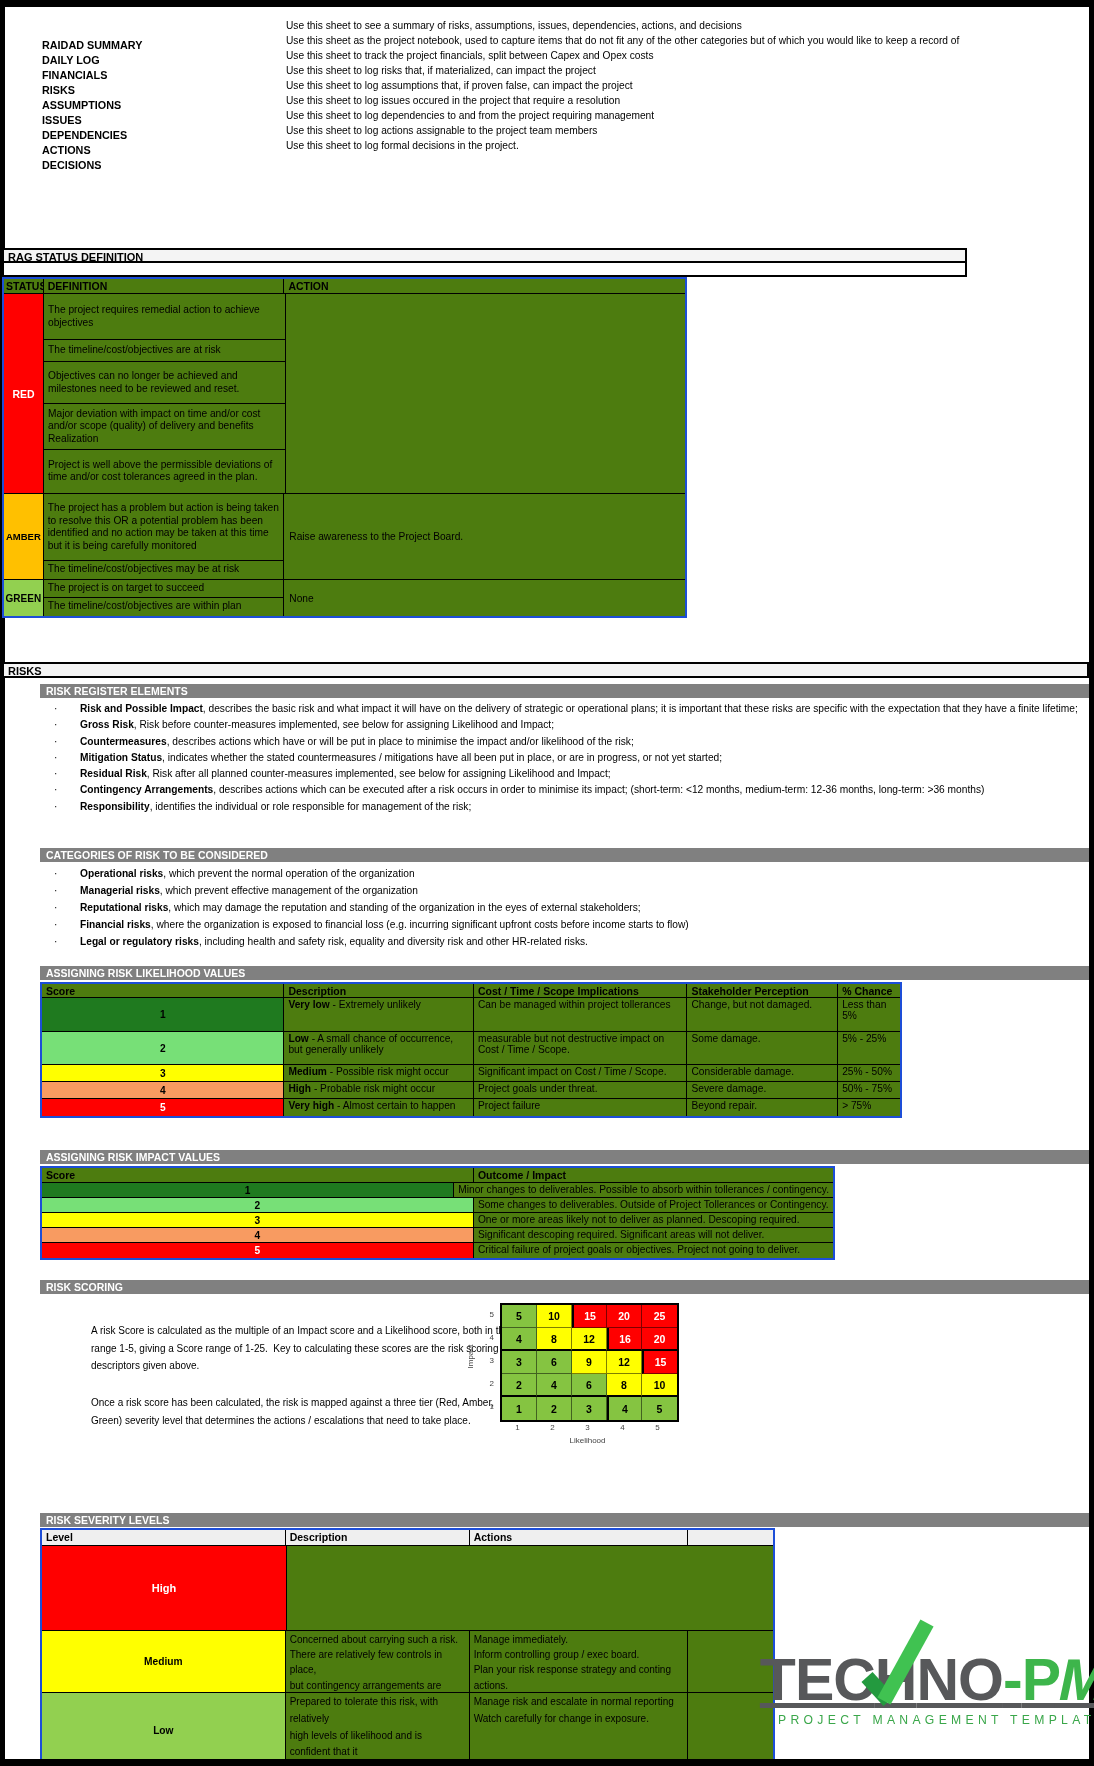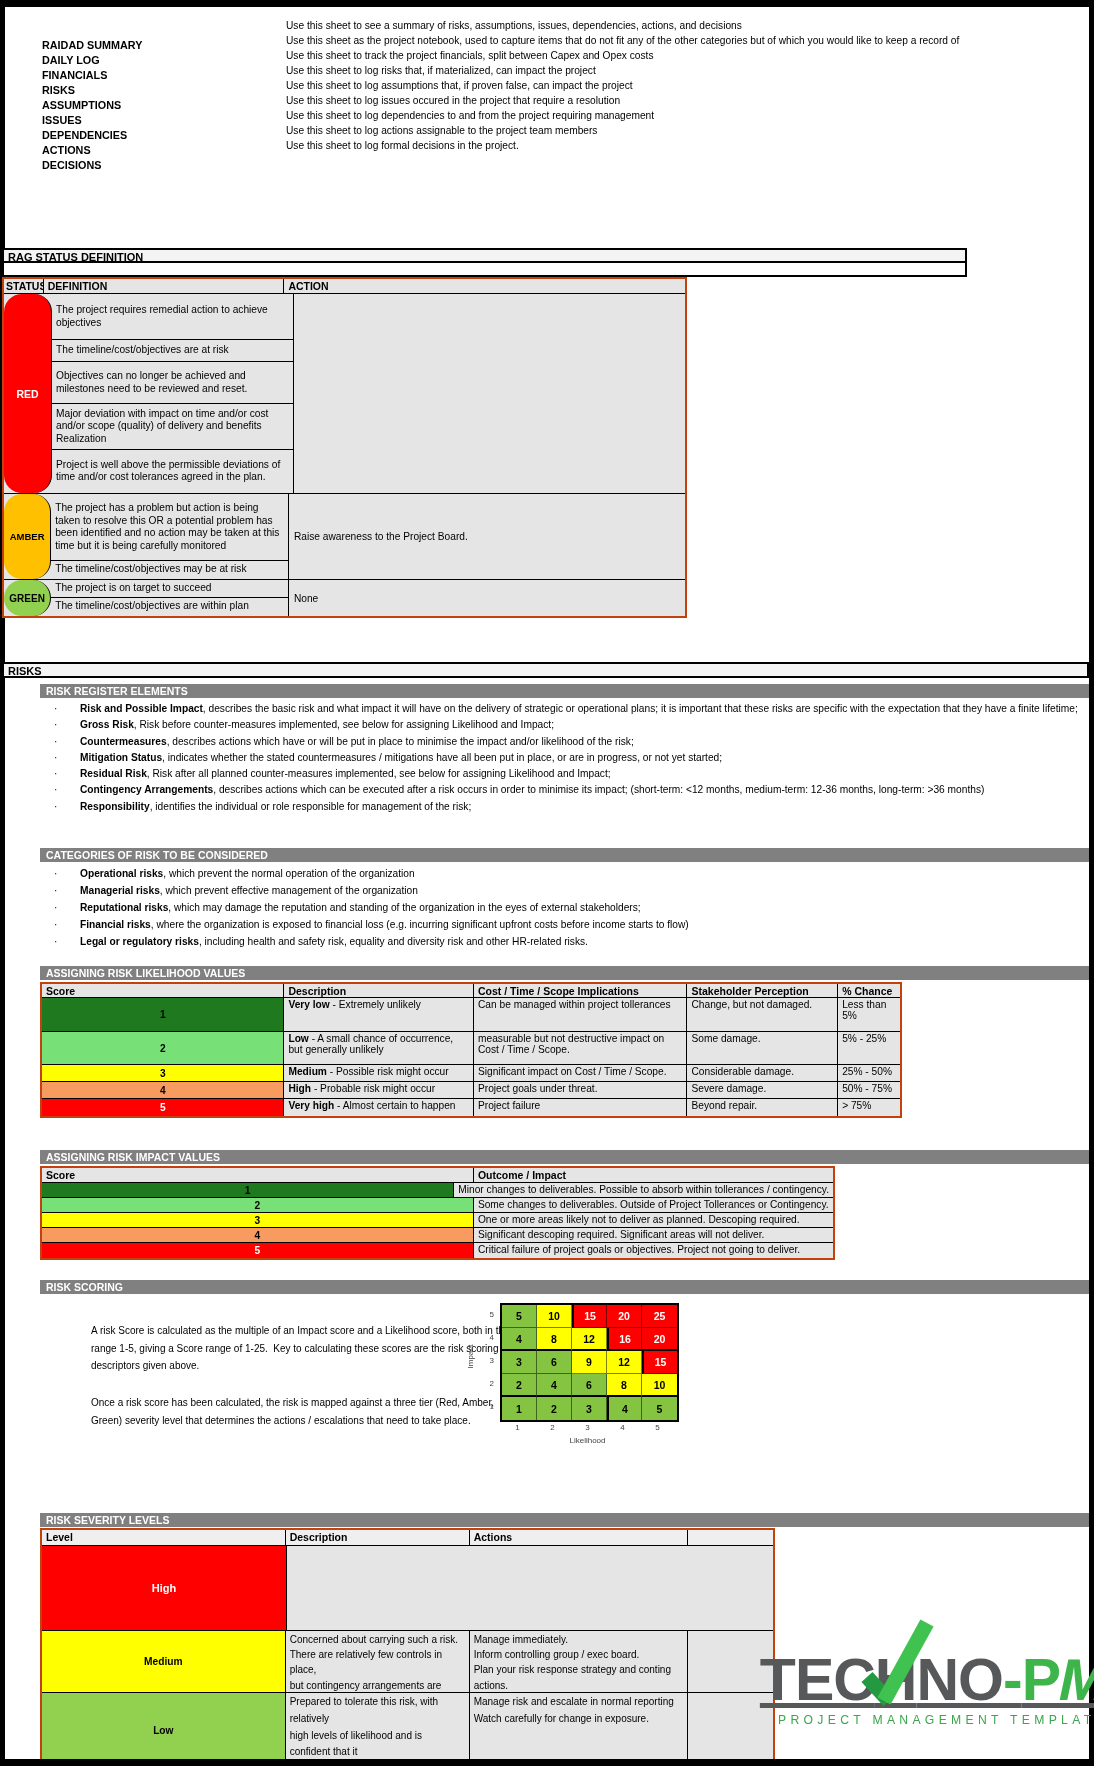--- a/index.html
+++ b/index.html
@@ -12,34 +12,34 @@
   .idx-desc{position:absolute;left:286px;font-size:10.2px;white-space:nowrap;}
   
   .bigbar{position:absolute;left:2px;background:#f4f4f4;border:2px solid #000;font-weight:bold;
           font-size:11px;padding:1px 4px;box-sizing:border-box;line-height:12px;}
   .ragwrap{position:absolute;left:2px;top:263px;width:965px;height:14px;border:2px solid #000;
            border-top:none;background:#fff;box-sizing:border-box;}
   
   .gbar{position:absolute;left:40px;width:1049px;height:14px;background:#808080;color:#fff;
         font-weight:bold;font-size:10.5px;padding:1px 6px;box-sizing:border-box;line-height:12px;}
   
-  .tbl{position:absolute;border:2px solid #c2410c;box-sizing:border-box;background:#e5e5e5;}
+  .tbl{position:absolute;border:2px solid #1d4ed8;box-sizing:border-box;background:#4d7c0f;}
   .trow{display:flex;border-bottom:1px solid #000;box-sizing:border-box;}
   .trow:last-child{border-bottom:none;}
   .tc{box-sizing:border-box;border-right:1px solid #000;padding:1px 4px;overflow:hidden;}
   .tc:last-child{border-right:none;}
   .th{font-weight:bold;font-size:10.5px;}
   .cc{display:flex;align-items:center;justify-content:center;}
   .nowrap{white-space:nowrap;overflow:visible;}
   .pre{white-space:pre-line;}
   
   .ragblk{display:flex;border-bottom:1px solid #000;box-sizing:border-box;}
   .ragblk:last-child{border-bottom:none;}
-  .rag-status{width:48px;box-sizing:border-box;border-right:1px solid #000;display:flex;
-              align-items:center;justify-content:center;font-weight:bold;border-radius:18px;}
+  .rag-status{width:40px;box-sizing:border-box;border-right:1px solid #000;display:flex;
+              align-items:center;justify-content:center;font-weight:bold;}
   .rag-defs{width:242px;box-sizing:border-box;border-right:1px solid #000;display:flex;flex-direction:column;}
   .rag-def{box-sizing:border-box;border-bottom:1px solid #000;display:flex;align-items:center;
            padding:0 4px;line-height:12.5px;}
   .rag-def:last-child{border-bottom:none;}
   .rag-action{width:403px;box-sizing:border-box;display:flex;align-items:center;padding:0 5px;line-height:13px;}
   
   .bullets{position:absolute;left:40px;width:1046px;}
   .bullet{position:relative;margin-left:28px;text-indent:12px;font-size:10.2px;}
   .bullet .dot{position:absolute;left:-14px;top:0;text-indent:0;}
   

